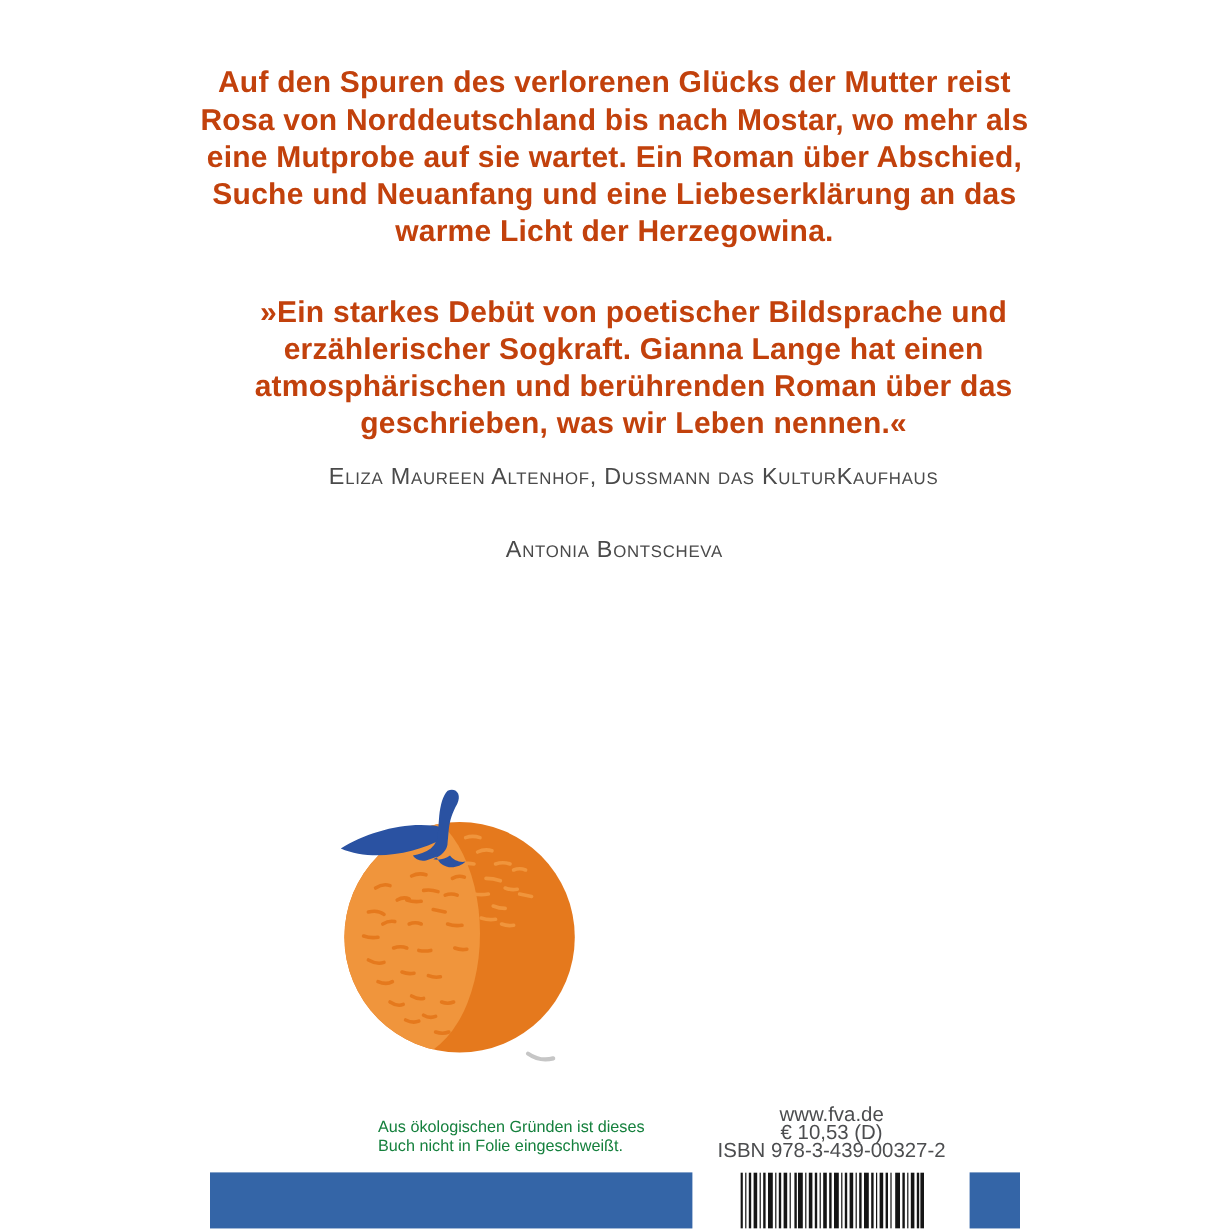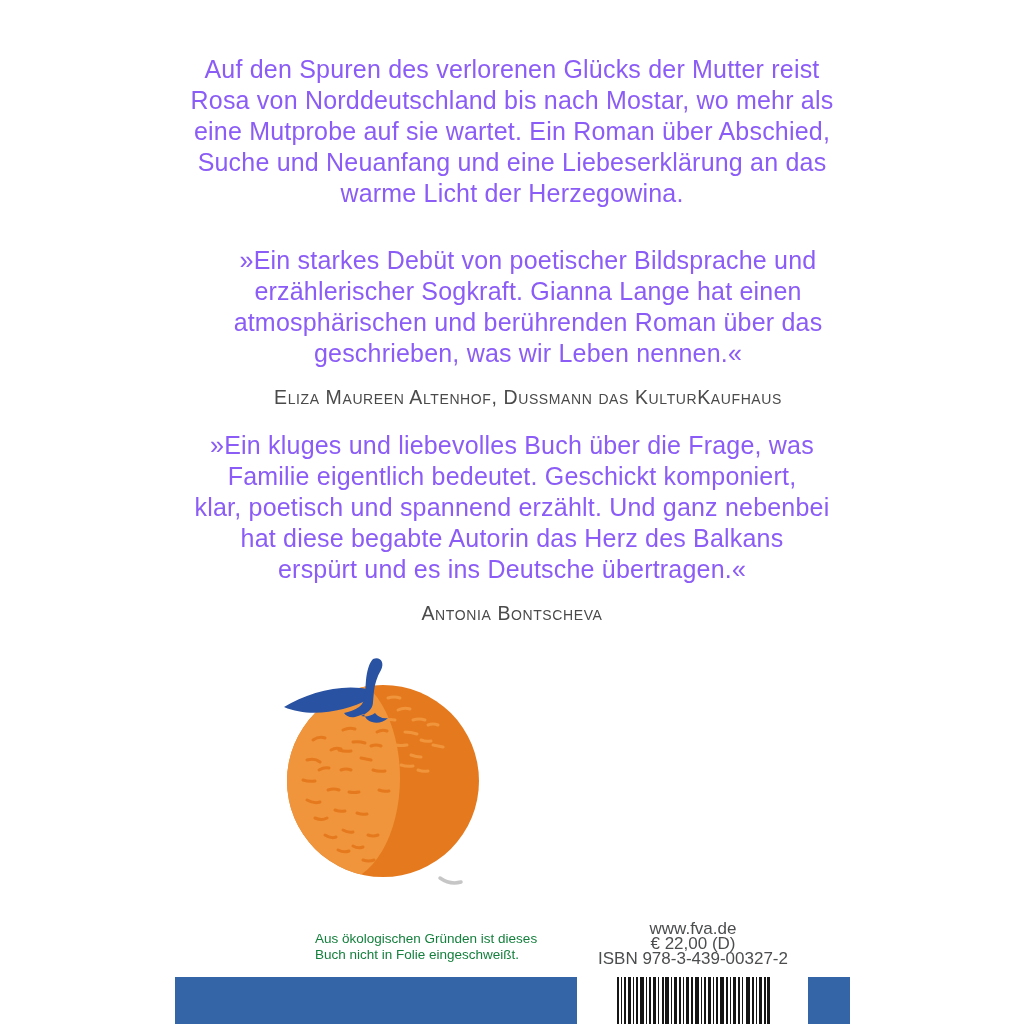--- a/index.html
+++ b/index.html
@@ -6,22 +6,22 @@
   html,body{margin:0;padding:0;}
   body{
     width:1024px;height:1024px;background:#ffffff;position:relative;
     font-family:"Liberation Sans","DejaVu Sans",sans-serif;
     -webkit-font-smoothing:antialiased;
   }
   .cover{position:absolute;inset:0;overflow:hidden;background:#fff;}
 
   
   .blurb,.qtext{
-    white-space:pre-line;text-align:center;color:#8b5cf6;
-    font-size:25px;line-height:31px;font-weight:400;letter-spacing:0.2px;
+    white-space:pre-line;text-align:center;color:#c2410c;
+    font-size:25px;line-height:31px;font-weight:700;letter-spacing:0.2px;
   }
   .blurb{position:absolute;left:0;width:100%;top:54px;}
   .quote{position:absolute;left:0;width:100%;}
   .q1{top:245px;padding-left:16px;}
   .q2{top:430px;}
   .attr{
     text-align:center;color:#4a4a4a;margin-top:17px;
     font-variant:small-caps;font-size:19.5px;letter-spacing:0.6px;font-weight:300;
   }
 
@@ -53,25 +53,20 @@
 
   <div class="quote q1">
     <div class="qtext">»Ein starkes Debüt von poetischer Bildsprache und
 erzählerischer Sogkraft. Gianna Lange hat einen
 atmosphärischen und berührenden Roman über das
 geschrieben, was wir Leben nennen.«</div>
     <div class="attr">Eliza Maureen Altenhof, Dussmann das KulturKaufhaus</div>
   </div>
 
   <div class="quote q2">
-    <div class="qtext">»Ein kluges und liebevolles Buch über die Frage, was
-Familie eigentlich bedeutet. Geschickt komponiert,
-klar, poetisch und spannend erzählt. Und ganz nebenbei
-hat diese begabte Autorin das Herz des Balkans
-erspürt und es ins Deutsche übertragen.«</div>
     <div class="attr">Antonia Bontscheva</div>
   </div>
 
   <svg class="orange" width="200" height="240" viewBox="0 0 200 240">
     <defs>
       <clipPath id="fruitClip">
           <circle cx="100" cy="131" r="96"></circle>
         </clipPath>
     </defs>
     <circle cx="100" cy="131" r="96" fill="#E5791D"></circle>
@@ -123,21 +118,21 @@
     <path d="M157,228 q10,7 21,4" stroke="#C6C6C6" stroke-width="3.5" fill="none" stroke-linecap="round"></path>
     <path fill="#2A52A2" d="M1,57 C22,44 52,35 78,38 C88,39 92,44 86,49 C62,62 26,68 1,57 Z"></path>
     <path fill="#2A52A2" d="M90,9 C97,6 102,12 98,20 C94,27 92,33 91,41 L90,52 C90,57 87,61 82,64 L78,66 C83,67 88,66 92,63 C95,67 100,69 105,68 C101,72 94,74 89,72 C85,71 82,68 81,64 L72,67 C67,68 63,66 61,63 C66,62 72,60 76,57 C80,54 82,49 82,43 L83,30 C84,21 86,13 90,9 Z"></path>
   </svg>
 
   <div class="eco">Aus ökologischen Gründen ist dieses
 Buch nicht in Folie eingeschweißt.</div>
 
   <div class="meta">
     <div>www.fva.de</div>
-    <div>€ 22,00 (D)</div>
+    <div>€ 10,53 (D)</div>
     <div>ISBN 978-3-439-00327-2</div>
   </div>
 
   <div class="bluebar"></div>
 
   <svg class="barcode" width="153" height="47" viewBox="0 0 153 47">
     <g fill="#151515">
       <rect x="0" y="0" width="2" height="47"></rect>
         <rect x="4" y="0" width="1" height="47"></rect>
       <rect x="7" y="0" width="2" height="47"></rect>

